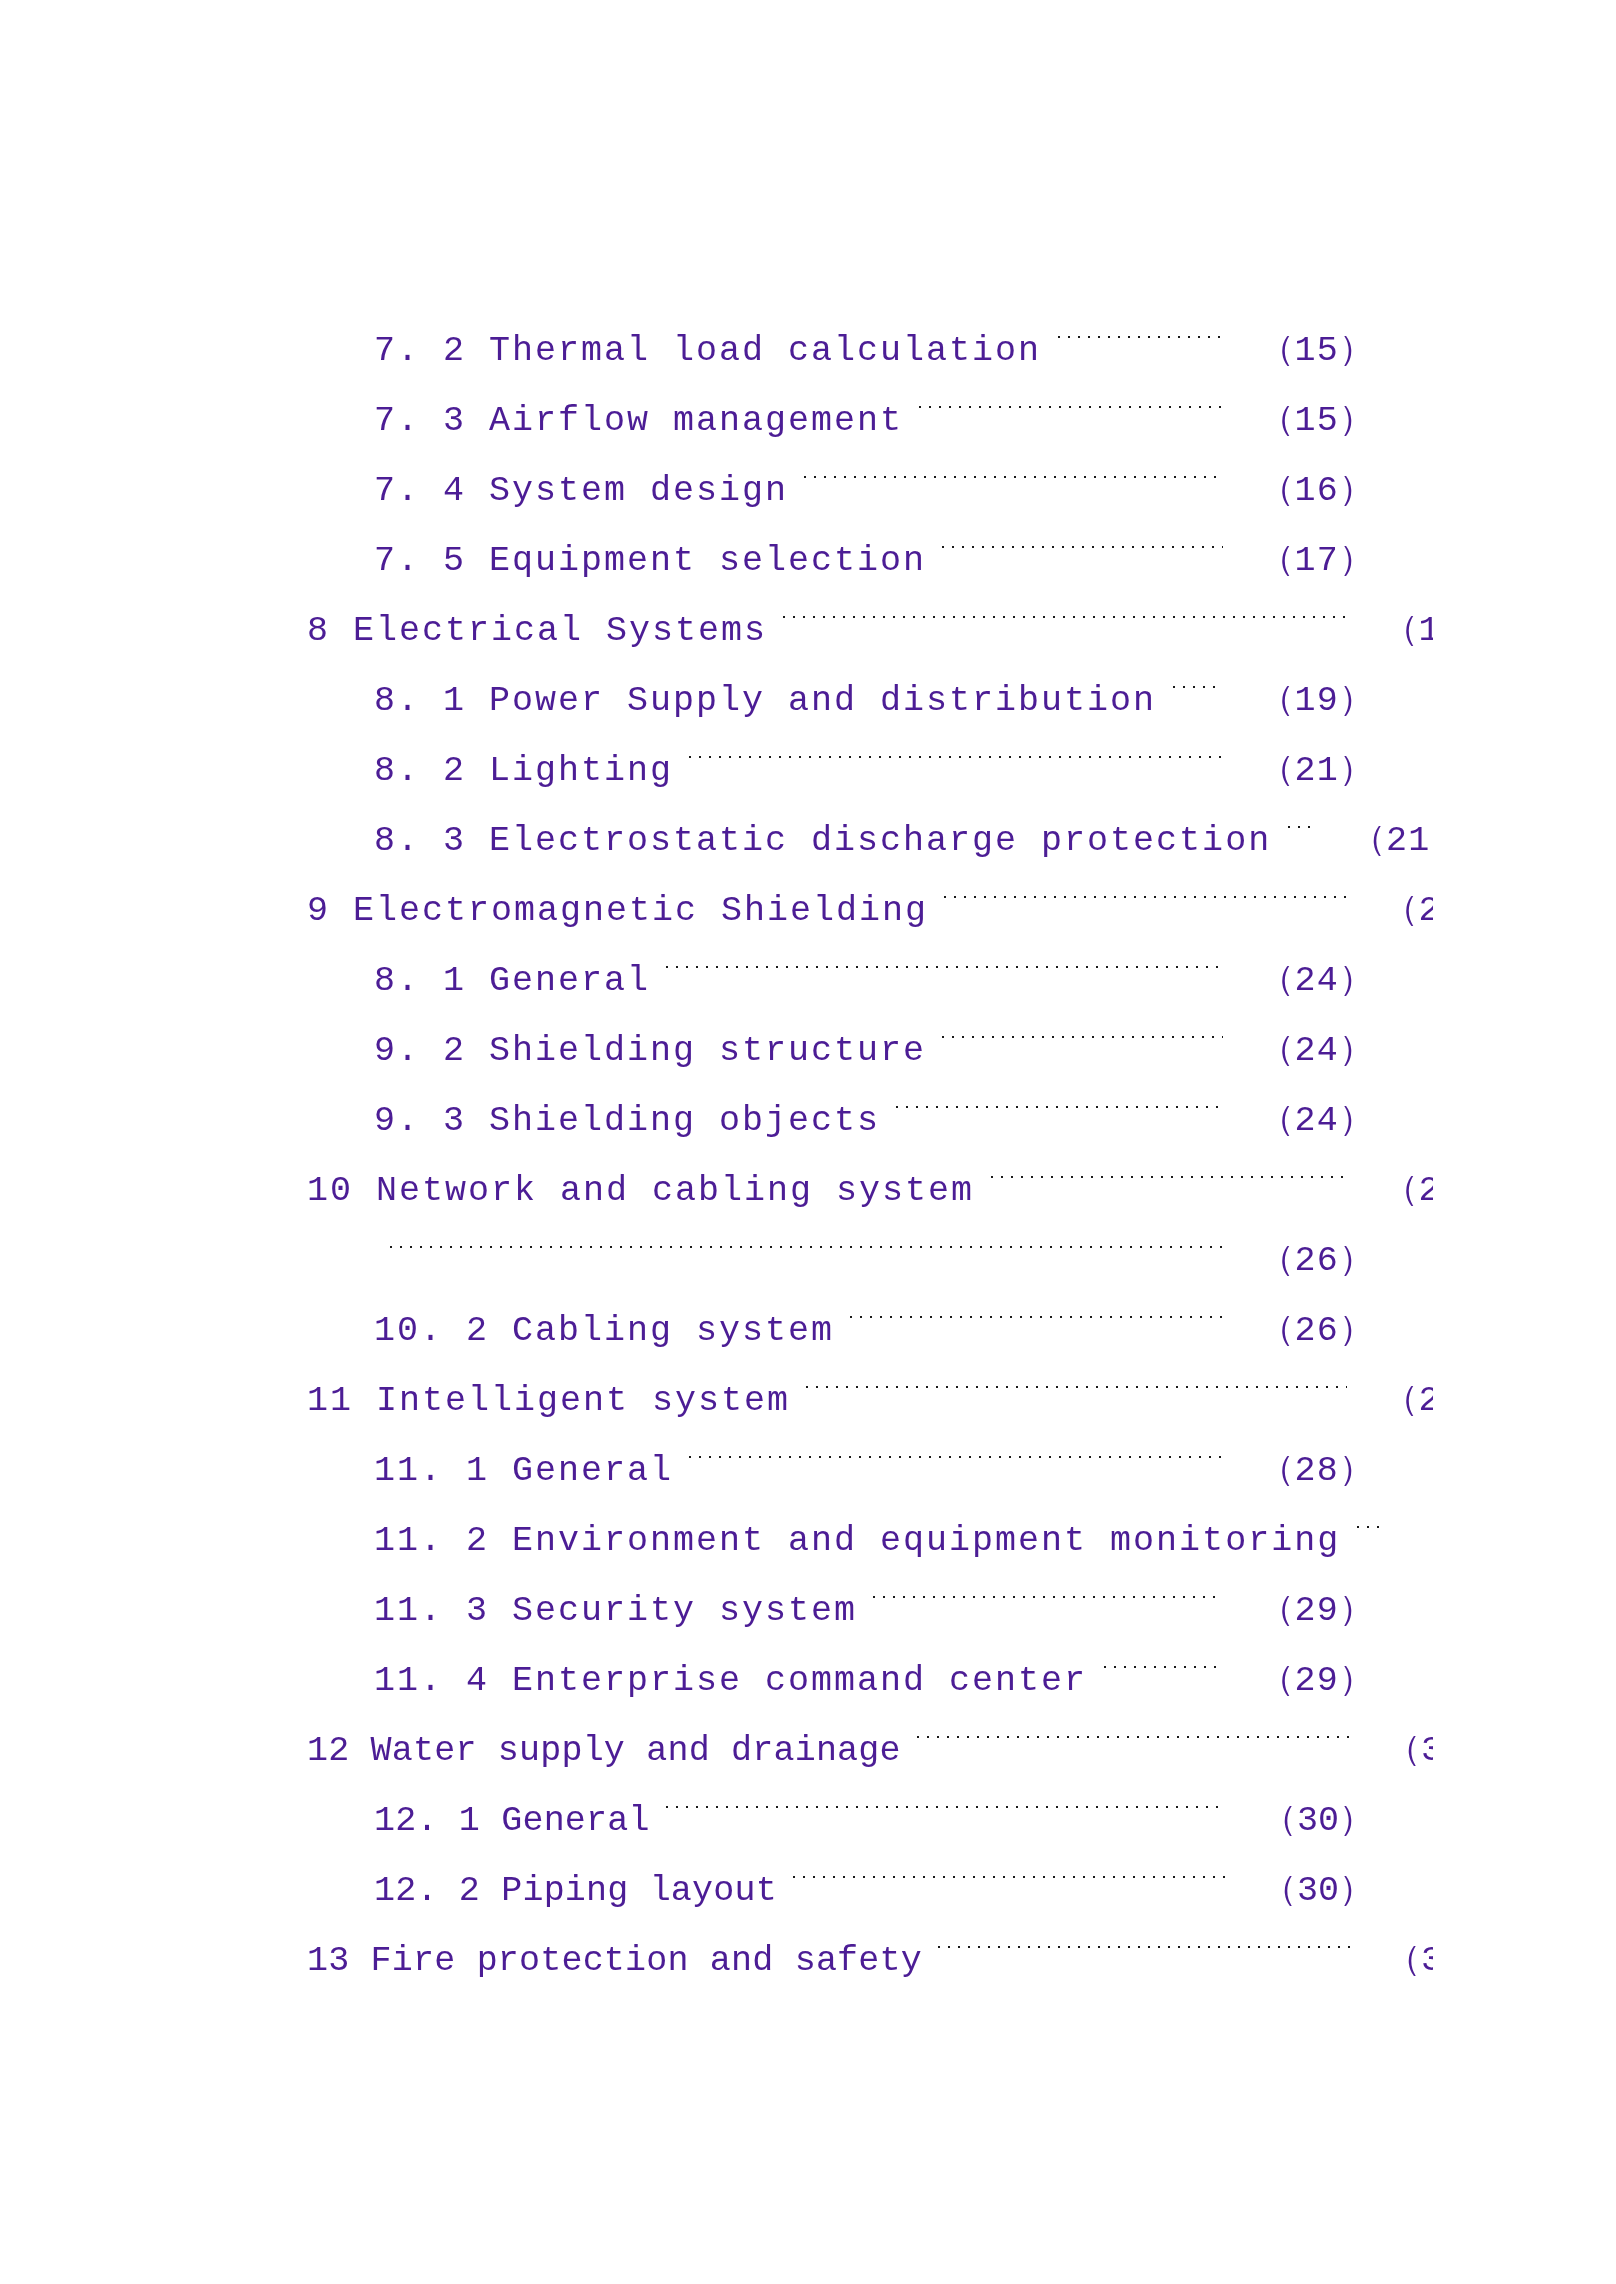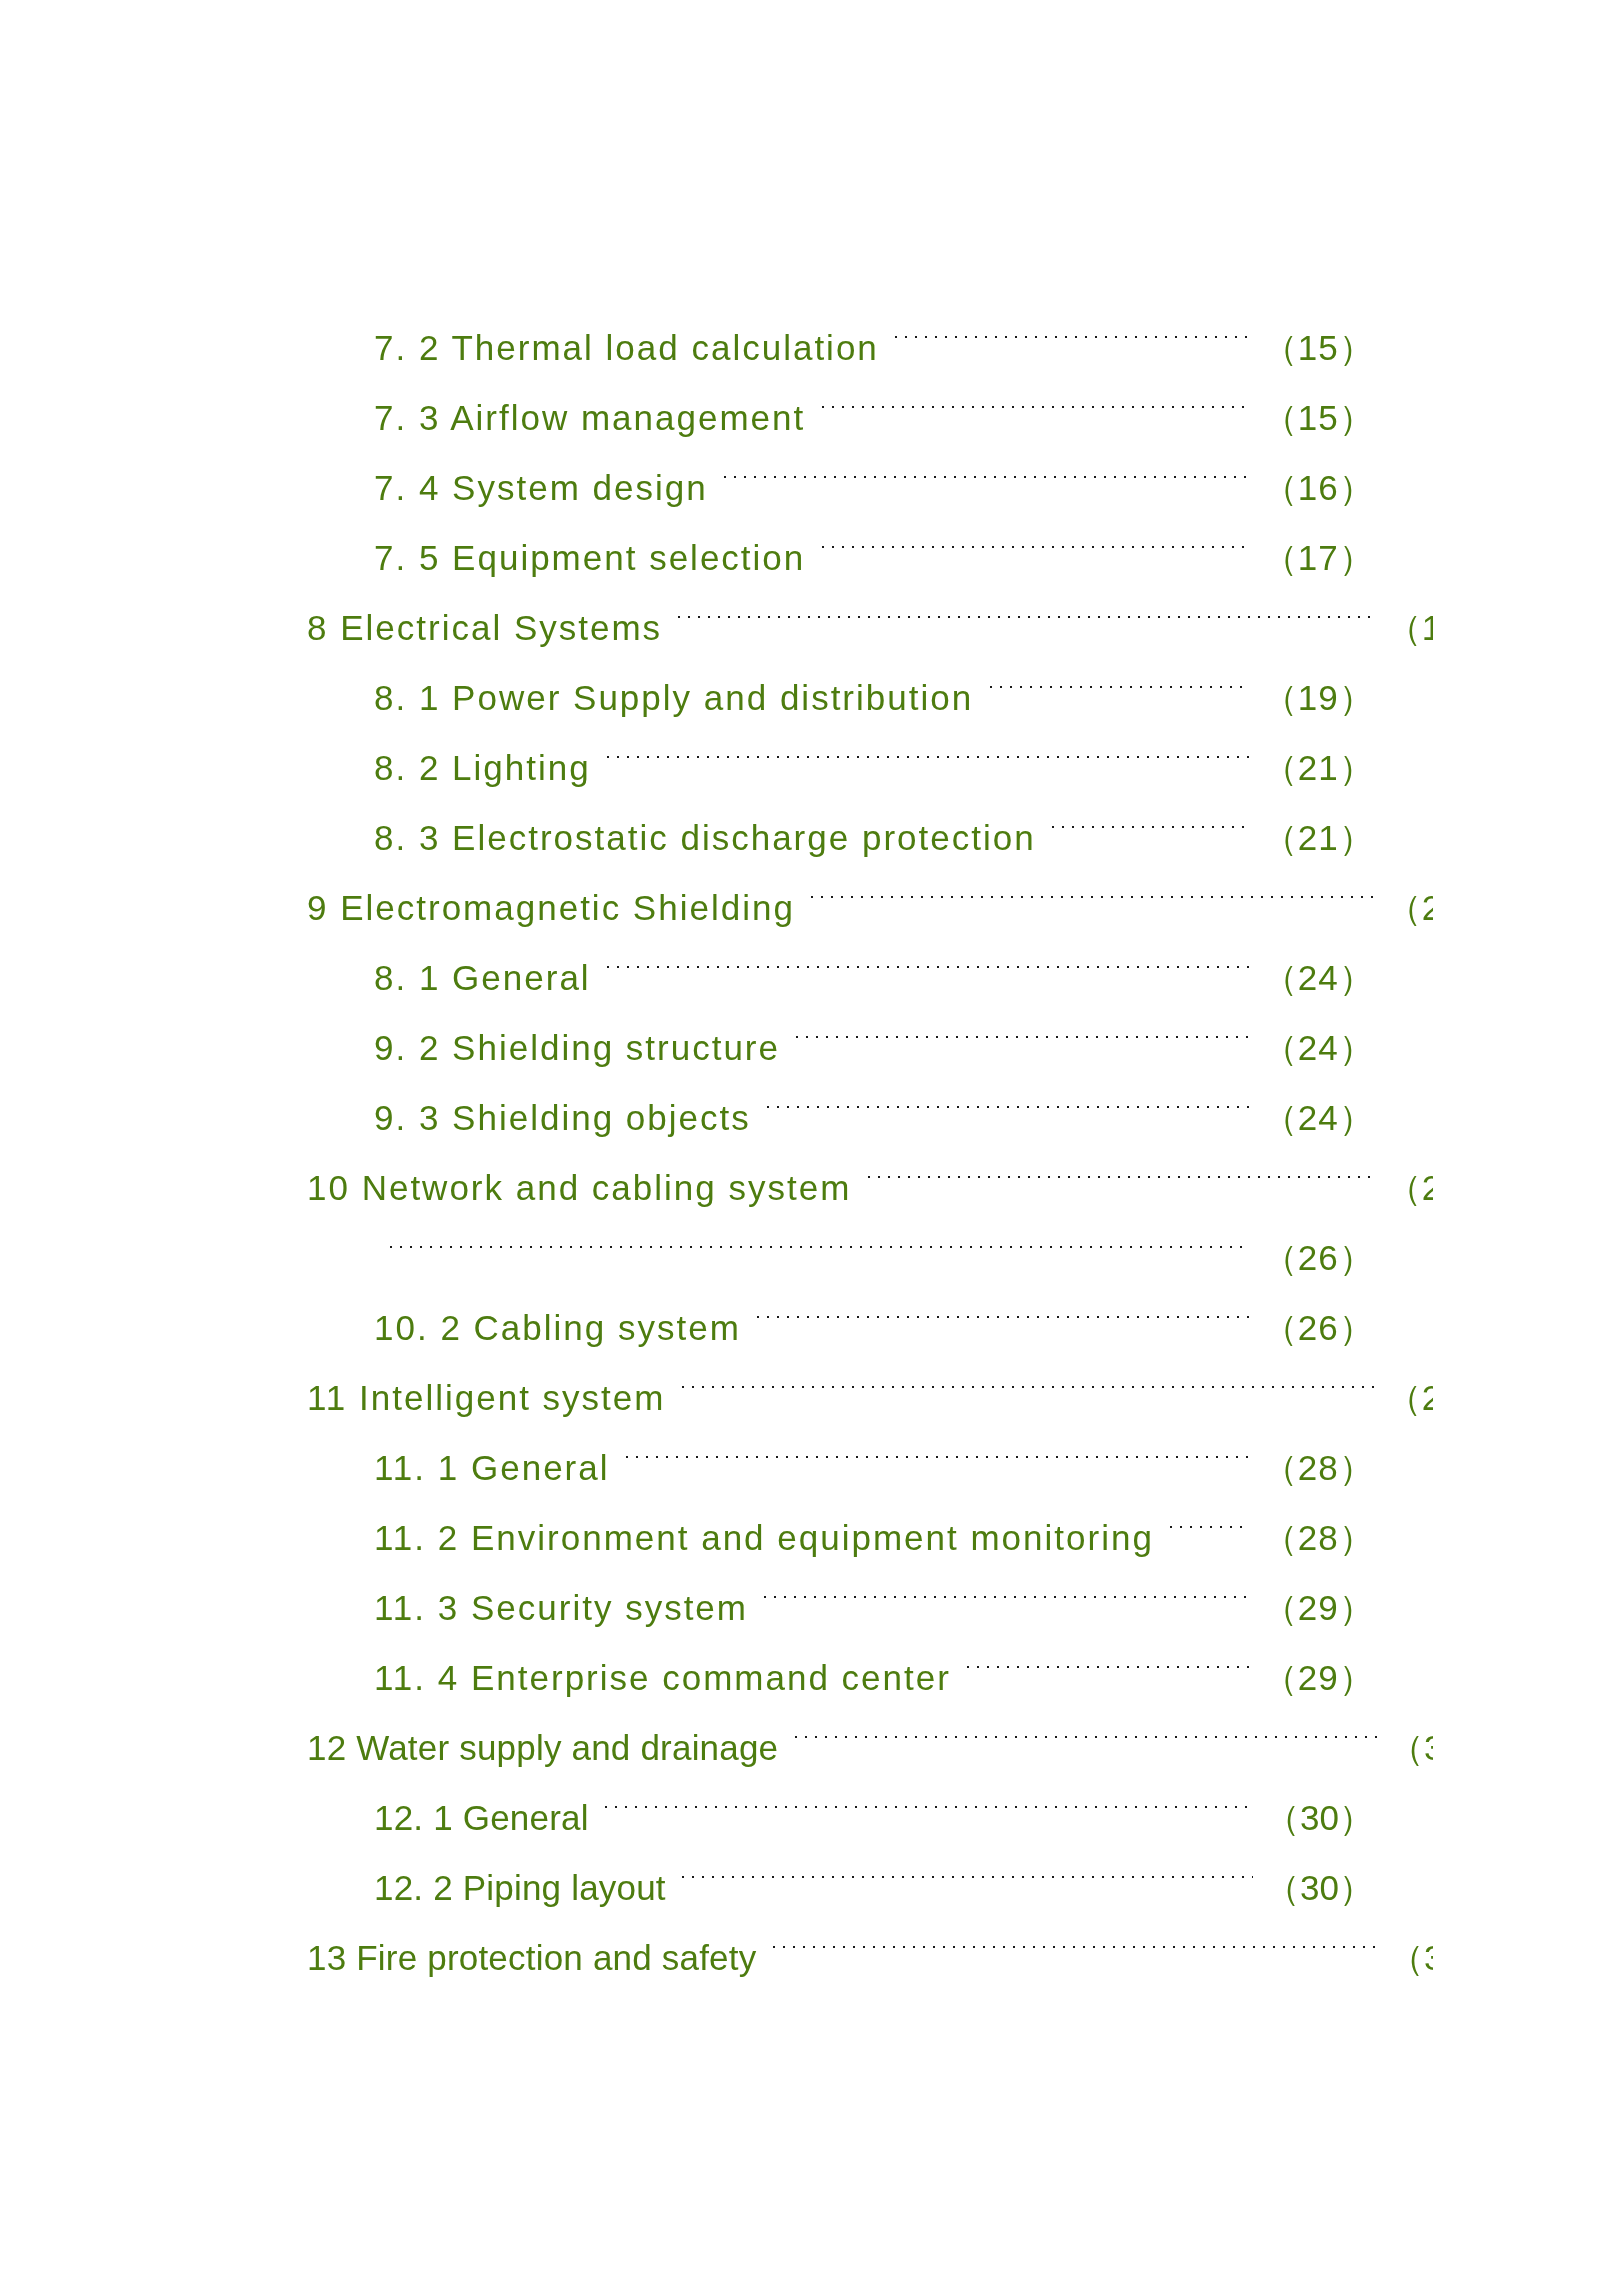--- a/index.html
+++ b/index.html
@@ -8,22 +8,22 @@
     padding: 0;
     background: #ffffff;
   }
 
   #page {
     position: relative;
     width: 1433px;
     height: 2284px;
     background: #ffffff;
     overflow: hidden;
-    font-family: Liberation Sans, sans-serif;
-    color: #4d7c0f;
+    font-family: Liberation Mono, monospace;
+    color: #4c1d95;
     -webkit-font-smoothing: antialiased;
   }
 
   #toc {
     position: absolute;
     left: 0;
     top: 290px;
     width: 1617px;
   }
 
@@ -73,20 +73,21 @@
     background-image: radial-gradient(circle, #1a1a1a 1.2px, rgba(0,0,0,0) 1.5px);
     background-size: 10px 3.9px;
     background-repeat: repeat-x;
     background-position: left center;
   }
 
   .toc-page {
     flex: 0 0 auto;
     letter-spacing: 1.2px;
     font-size: 35px;
+    margin-left: 24px;
   }
   .toc-page .paren { letter-spacing: 0px; }
 </style>
 </head>
 <body>
 
 <div id="page">
   <div id="toc">
       <div class="toc-row lvl2">
         <span class="toc-title">7. 2 Thermal load calculation</span>

